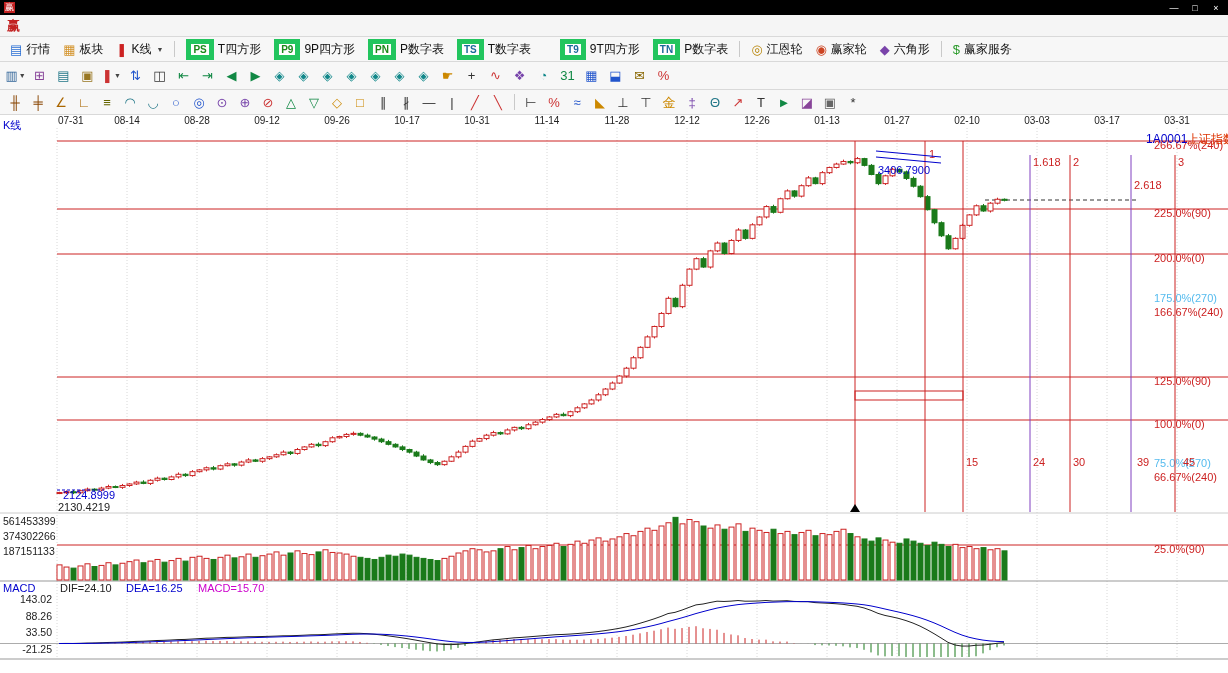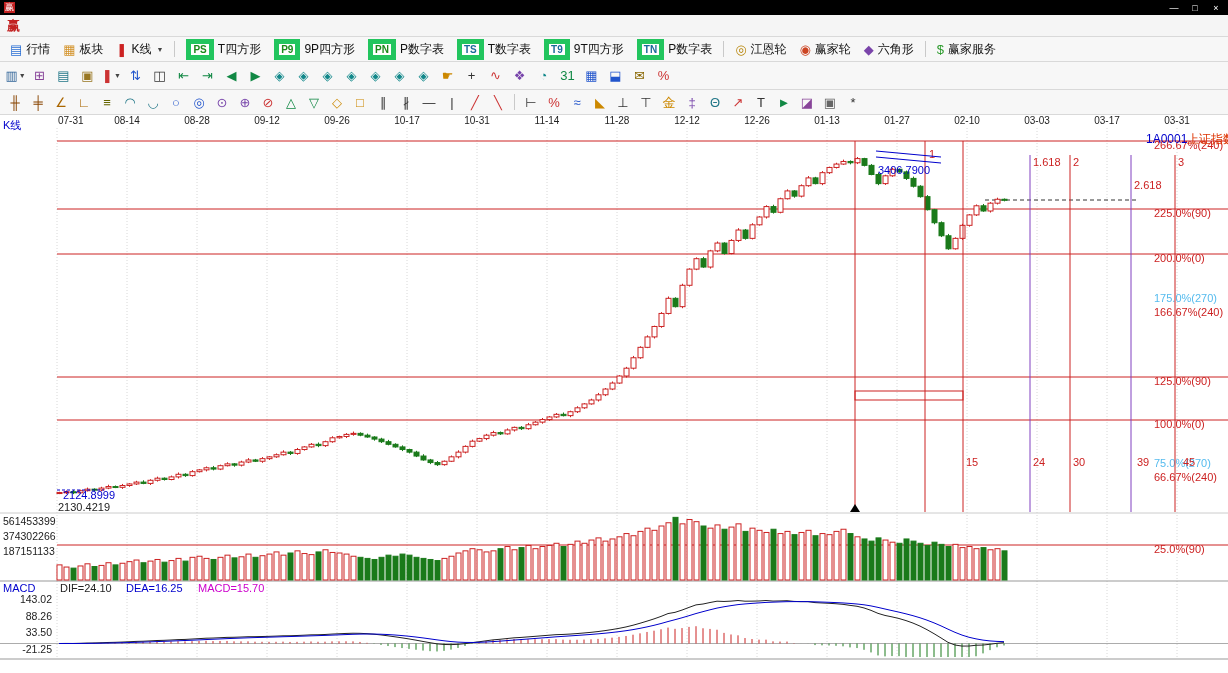--- a/index.html
+++ b/index.html
@@ -724,21 +724,21 @@
       </div>
       <div class="tb-item">
         <span class="badge" style="color: rgb(26, 138, 26);">PN</span>
         <span>P数字表</span>
       </div>
       <div class="tb-item">
         <span class="badge" style="color: rgb(26, 106, 154);">TS</span>
         <span>T数字表</span>
       </div>
       <div class="tb-item">
-        <span class="badge" style="color: rgb(26, 106, 154);">T9</span>
+        <span class="badge" style="color: rgb(26, 106, 154); margin-left: 16px;">T9</span>
         <span>9T四方形</span>
       </div>
       <div class="tb-item">
         <span class="badge" style="color: rgb(26, 106, 154);">TN</span>
         <span>P数字表</span>
       </div>
       <div class="sep"></div>
       <div class="tb-item">
         <span class="tb-glyph" style="color: rgb(184, 134, 11);">◎</span>
         <span>江恩轮</span>

